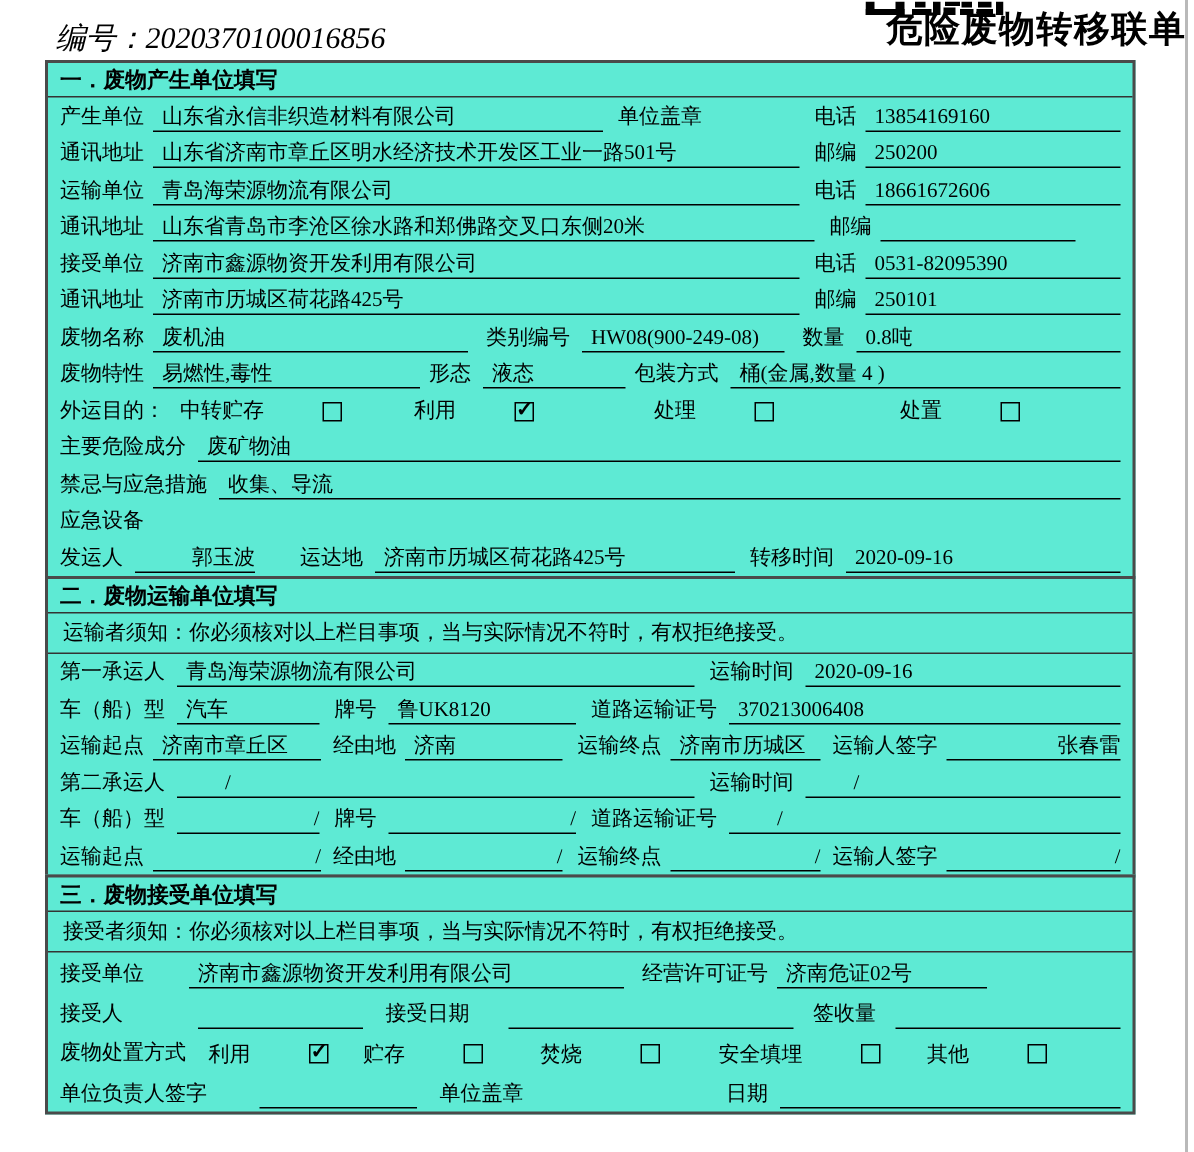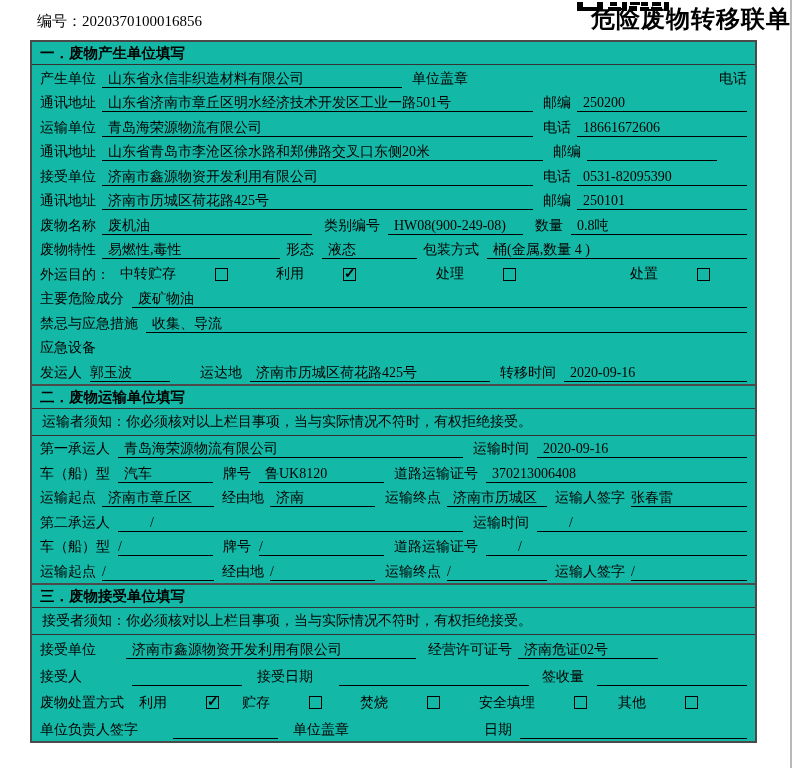--- a/index.html
+++ b/index.html
@@ -4,55 +4,55 @@
 <style>
   html,body{margin:0;padding:0;}
   body{
     width:796px;height:768px;position:relative;background:#ffffff;
     font-family:"Liberation Serif","DejaVu Serif",serif;color:#000;
     font-size:14px;overflow:hidden;
   }
   *{box-sizing:border-box;}
   
   .page-edge{position:absolute;left:790px;top:0;width:2px;height:768px;background:#b9b9b9;}
-  .serial{position:absolute;left:37px;top:12px;font-size:15px;white-space:nowrap;}
+  .serial{position:absolute;left:37px;top:12px;font-size:20px;white-space:nowrap;font-style:italic;}
   .doc-title{position:absolute;left:80px;right:5px;top:3px;text-align:right;
     font-size:24px;font-weight:bold;letter-spacing:1px;}
   .qr-frag{position:absolute;left:577px;top:0;}
   .print-line{position:absolute;left:37px;top:768px;font-size:15px;white-space:nowrap;}
   
   .form{position:absolute;left:30px;top:40px;width:727px;}
-  .sec{border:2px solid #4a4a4a;background:#14b8a6;}
+  .sec{border:2px solid #4a4a4a;background:#5eead4;}
   .sec + .sec{margin-top:-2px;}
   .sec-title{height:23px;padding:2px 8px 0;font-weight:bold;font-size:14.5px;
     border-bottom:1.5px solid #333;}
   .notice{height:27px;padding:4px 10px 0;border-bottom:1.5px solid #333;white-space:nowrap;}
   .row{display:flex;align-items:flex-end;height:24.5px;padding:0 8px 2px;}
   .s3 .row{height:26.5px;}
   .lbl{white-space:nowrap;height:19px;line-height:19px;flex:0 0 auto;}
   .val{white-space:nowrap;height:19px;line-height:19px;border-bottom:1px solid #000;
     padding:0 6px;flex:0 0 auto;overflow:hidden;}
   .grow{flex:1 1 auto;}
   .rt{margin-left:auto;}
-  .ctr{text-align:left;padding:0;}
+  .ctr{text-align:right;padding:0;}
   .padl{padding-left:32px;}
   
   .w80{width:80px}.w95{width:95px}.w100{width:100px}.w105{width:105px}
   .w110{width:110px}.w112{width:112px}.w125{width:125px}.w130{width:130px}
   .w135{width:135px}.w140{width:140px}.w170{width:170px}.w178{width:178px}
   .w190{width:190px}.w210{width:210px}.w240{width:240px}.w290{width:290px}
   .w300{width:300px}.w345{width:345px}
   
   .ml6{margin-left:6px}.ml8{margin-left:8px}.ml10{margin-left:10px}
   .ml12{margin-left:12px}.ml13{margin-left:13px}.ml15{margin-left:15px}
   .ml23{margin-left:23px}.ml26{margin-left:26px}
   .ml30{margin-left:30px}.ml31{margin-left:31px}.ml35{margin-left:35px}
   .ml38{margin-left:38px}.ml39{margin-left:39px}.ml48{margin-left:48px}
   .ml50{margin-left:50px}.ml80{margin-left:80px}
-  .ml128{margin-left:114px}.ml135{margin-left:135px}.mr10{margin-right:10px}
+  .ml128{margin-left:84px}.ml135{margin-left:135px}.mr10{margin-right:10px}
   .mr30{margin-right:30px}
   
   .opt{display:flex;align-items:center;height:19px;white-space:nowrap;gap:32px;}
   .checkbox{width:13px;height:13px;border:1.5px solid #000;display:inline-block;
     margin-left:7px;position:relative;flex:0 0 auto;}
   .checkbox.checked::after{content:"✓";position:absolute;left:0px;top:-4px;
     font-size:14px;font-weight:bold;line-height:18px;}
 </style>
 </head>
 <body>
@@ -87,20 +87,21 @@
 <div class="form">
 
   <div class="sec s1">
     <div class="sec-title">一．废物产生单位填写</div>
 
     <div class="row">
       <span class="lbl">产生单位</span>
       <span class="val w300 ml6">山东省永信非织造材料有限公司</span>
       <span class="lbl ml10">单位盖章</span>
       <span class="lbl rt">电话</span>
+      <span class="val w170 ml6">13854169160</span>
     </div>
 
     <div class="row">
       <span class="lbl">通讯地址</span>
       <span class="val grow ml6 mr10">山东省济南市章丘区明水经济技术开发区工业一路501号</span>
       <span class="lbl">邮编</span>
       <span class="val w170 ml6">250200</span>
     </div>
 
     <div class="row">

